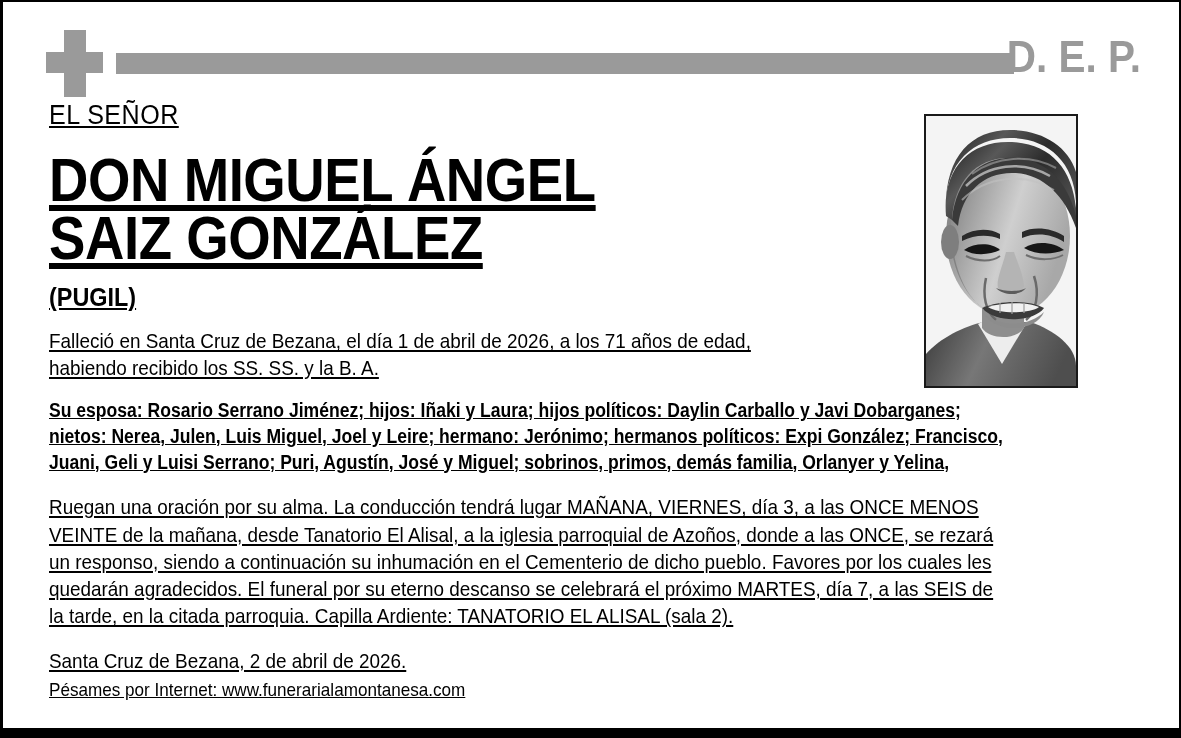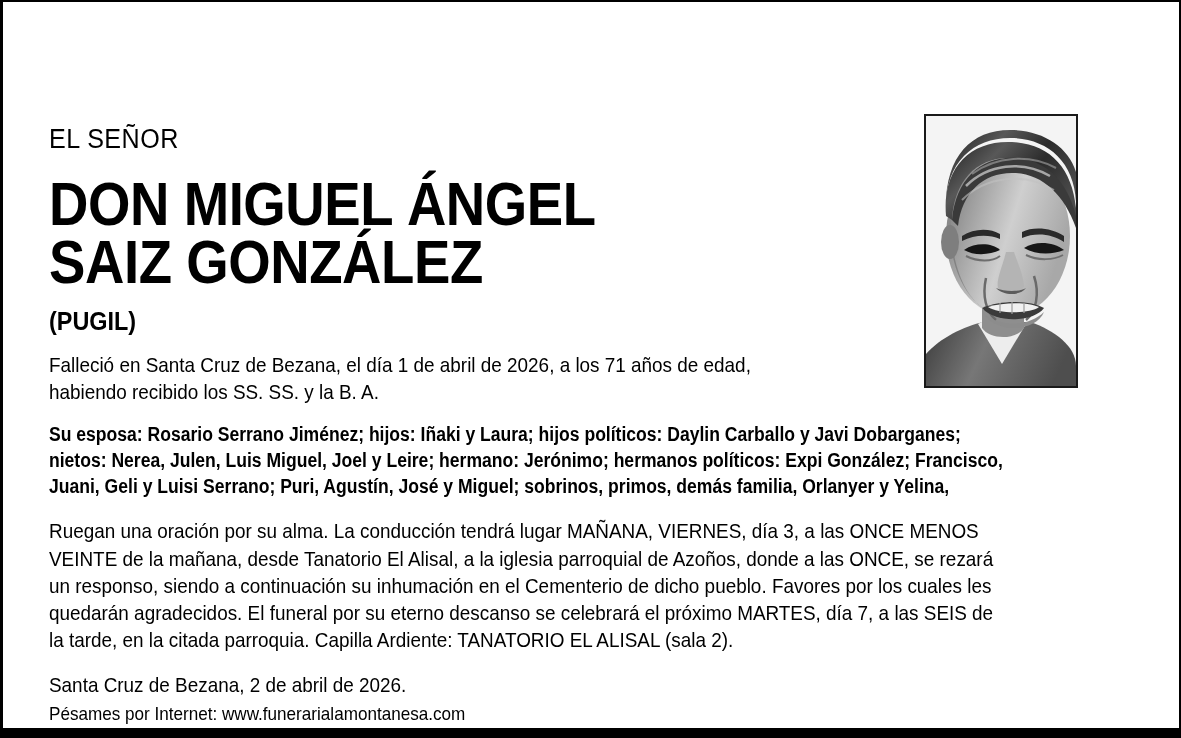--- a/index.html
+++ b/index.html
@@ -79,22 +79,23 @@
     font-stretch: condensed;
     transform: scaleX(0.92);
     transform-origin: right center;
     white-space: nowrap;
   }
 
   
   .content {
     position: absolute;
     left: 46px;
-    top: 124px;
+    top: 100px;
     width: 862px;
+    text-decoration: underline;
   }
 
   .eyebrow {
     font-size: 27px;
     font-weight: normal;
     letter-spacing: 0.5px;
     color: #000;
     line-height: 1;
     margin: 0 0 22px 0;
     transform: scaleX(0.93);
@@ -182,20 +183,31 @@
     display: block;
     width: 100%;
     height: 100%;
   }
 </style>
 </head>
 <body>
 
 <div class="notice">
 
+  <div class="header">
+
+    <div class="cross">
+      <div class="v-bar"></div>
+      <div class="h-bar"></div>
+    </div>
+
+    <div class="rule-bar"></div>
+
+    <div class="dep">D. E. P.</div>
+  </div>
 
   <div class="content">
 
     <div class="eyebrow">EL SEÑOR</div>
 
     <h1 class="deceased-name">DON MIGUEL ÁNGEL
 SAIZ GONZÁLEZ</h1>
 
     <div class="alias">(PUGIL)</div>
 

